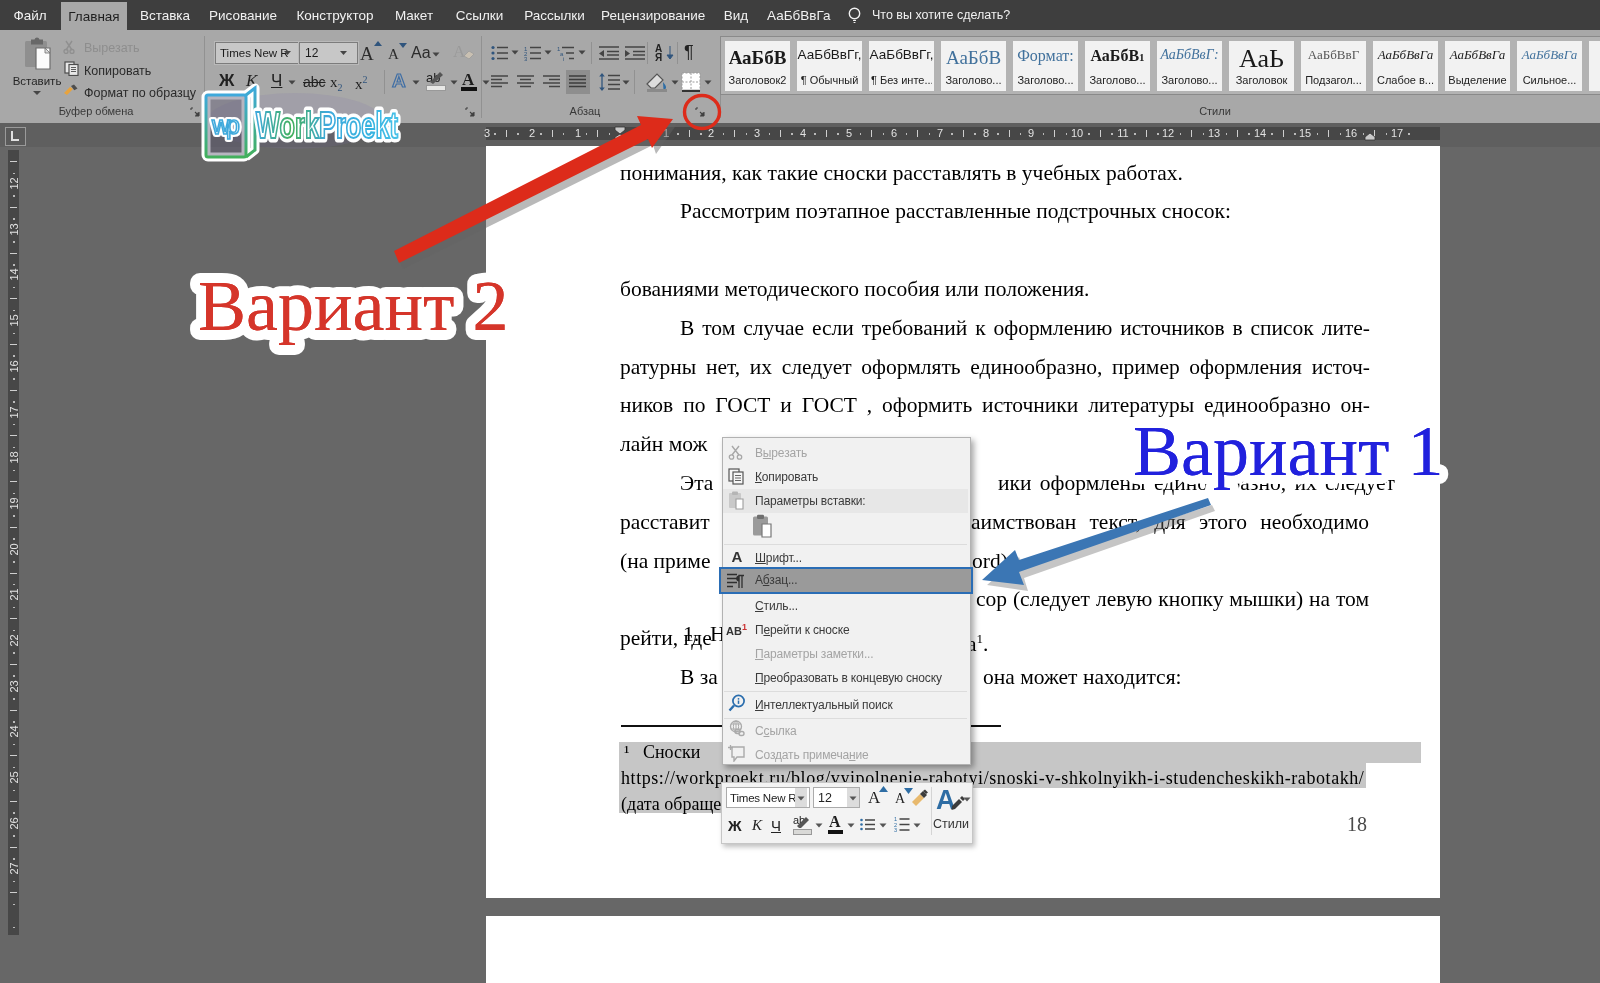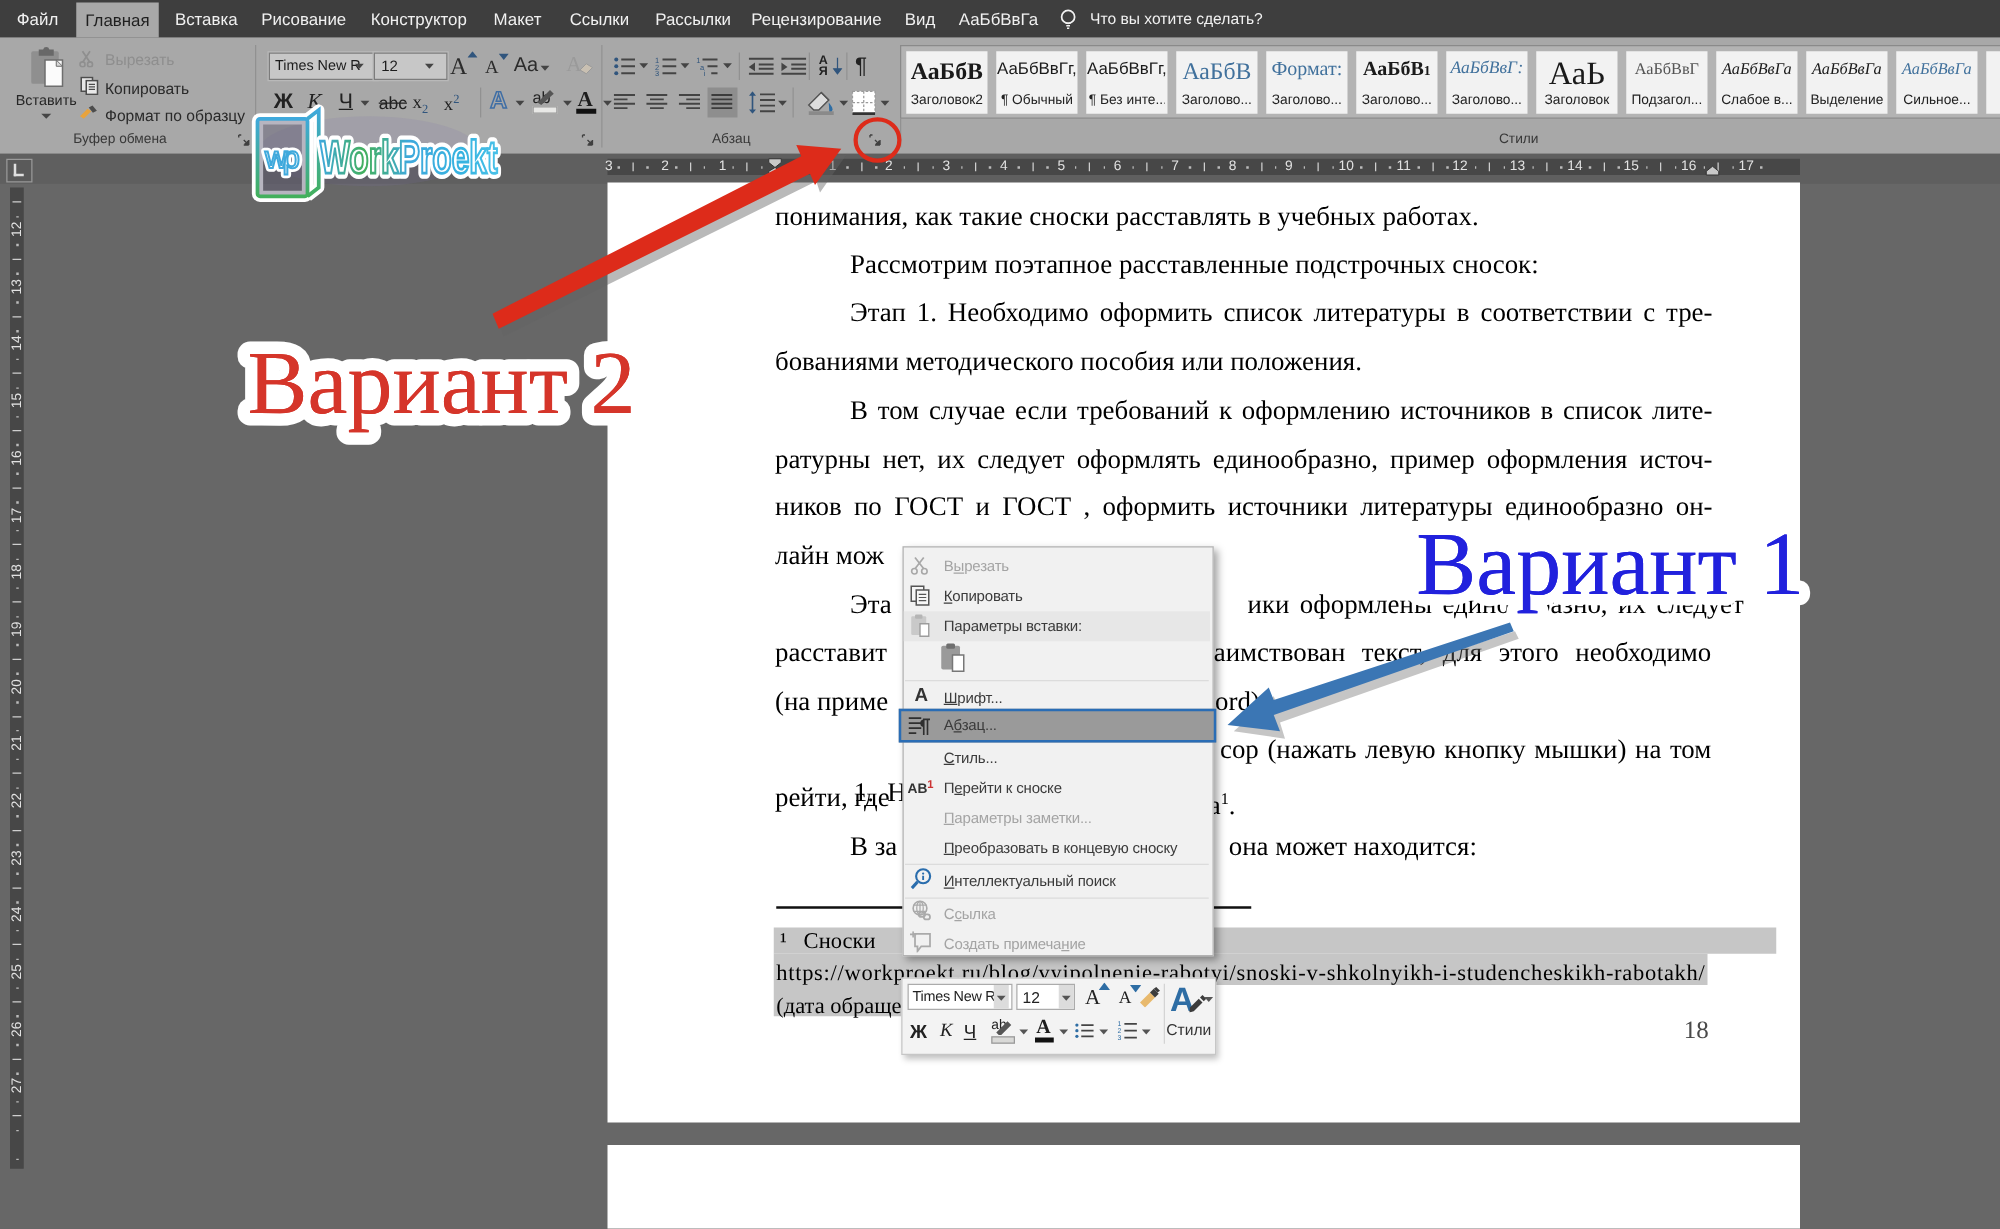--- a/index.html
+++ b/index.html
@@ -460,34 +460,33 @@
 <div class="abs" style="left:12.5px;top:880.9px;width:2px;height:1.5px;background:#bbb;"></div>
 <div class="abs" style="left:10px;top:892.4px;width:7px;height:1px;background:#cfcfcf;"></div>
 <div class="abs" style="left:12.5px;top:903.8px;width:2px;height:1.5px;background:#bbb;"></div>
 <div class="abs" style="left:12.5px;top:926.6px;width:2px;height:1.5px;background:#bbb;"></div>
 
   <div class="abs" style="left:486px;top:146px;width:954px;height:752px;background:#fff;"></div>
   <div class="abs" style="left:486px;top:916px;width:954px;height:67px;background:#fff;"></div>
 
   <div class="dl" style="left:620px;top:162.5px;">понимания, как такие сноски расставлять в учебных работах.</div>
 <div class="dl" style="left:680px;top:201.3px;">Рассмотрим поэтапное расставленные подстрочных сносок:</div>
-<div class="dj" style="left:680px;top:240.1px;width:690px;">Этап 1. Необходимо оформить список литературы в соответствии с тре-</div>
 <div class="dl" style="left:620px;top:278.9px;">бованиями методического пособия или положения.</div>
 <div class="dj" style="left:680px;top:317.7px;width:690px;">В том случае если требований к оформлению источников в список лите-</div>
 <div class="dj" style="left:620px;top:356.5px;width:750px;">ратурны нет, их следует оформлять единообразно, пример оформления источ-</div>
 <div class="dj" style="left:620px;top:395.3px;width:750px;">ников по ГОСТ и ГОСТ , оформить источники литературы единообразно он-</div>
 <div class="dl" style="left:620px;top:434.1px;">лайн мож</div>
 <div class="dl" style="left:680px;top:472.9px;">Эта</div>
 <div class="dj" style="left:972px;top:472.9px;width:397px;margin-left:26px;">ики оформлены единообразно, их следует</div>
 <div class="dl" style="left:620px;top:511.7px;">расставит</div>
 <div class="dj" style="left:971px;top:511.7px;width:398px;">аимствован текст, для этого необходимо</div>
 <div class="dl" style="left:620px;top:550.5px;">(на приме</div>
 <div class="dl" style="left:972px;top:550.5px;">ord):</div>
 <div class="dl" style="left:683px;top:624px;font-family:Liberation Serif, serif;">1.&nbsp;&nbsp;Н</div>
-<div class="dj" style="left:976px;top:589.3px;width:393px;">сор (нажать левую кнопку мышки) на том</div>
+<div class="dj" style="left:976px;top:589.3px;width:393px;">сор (следует левую кнопку мышки) на том</div>
 <div class="dl" style="left:620px;top:628.1px;">рейти, где</div>
 <div class="dl" style="left:967px;top:628.1px;">а<sup style="font-size:13px;">1</sup>.</div>
 <div class="dl" style="left:680px;top:666.9px;">В за</div>
 <div class="dl" style="left:983px;top:666.9px;">она может находится:</div>
 
   <div class="abs" style="left:621px;top:725px;width:380px;height:1.6px;background:#111;"></div>
   <div class="abs" style="left:619px;top:742px;width:802px;height:21px;background:#c6c6c6;"></div>
   <div class="abs" style="left:619px;top:763px;width:747px;height:25px;background:#c6c6c6;"></div>
   <div class="abs" style="left:619px;top:788px;width:300px;height:25px;background:#c6c6c6;"></div>
   <div class="dl fn" style="left:624px;top:743px;">¹&nbsp;&nbsp;&nbsp;Сноски</div>

